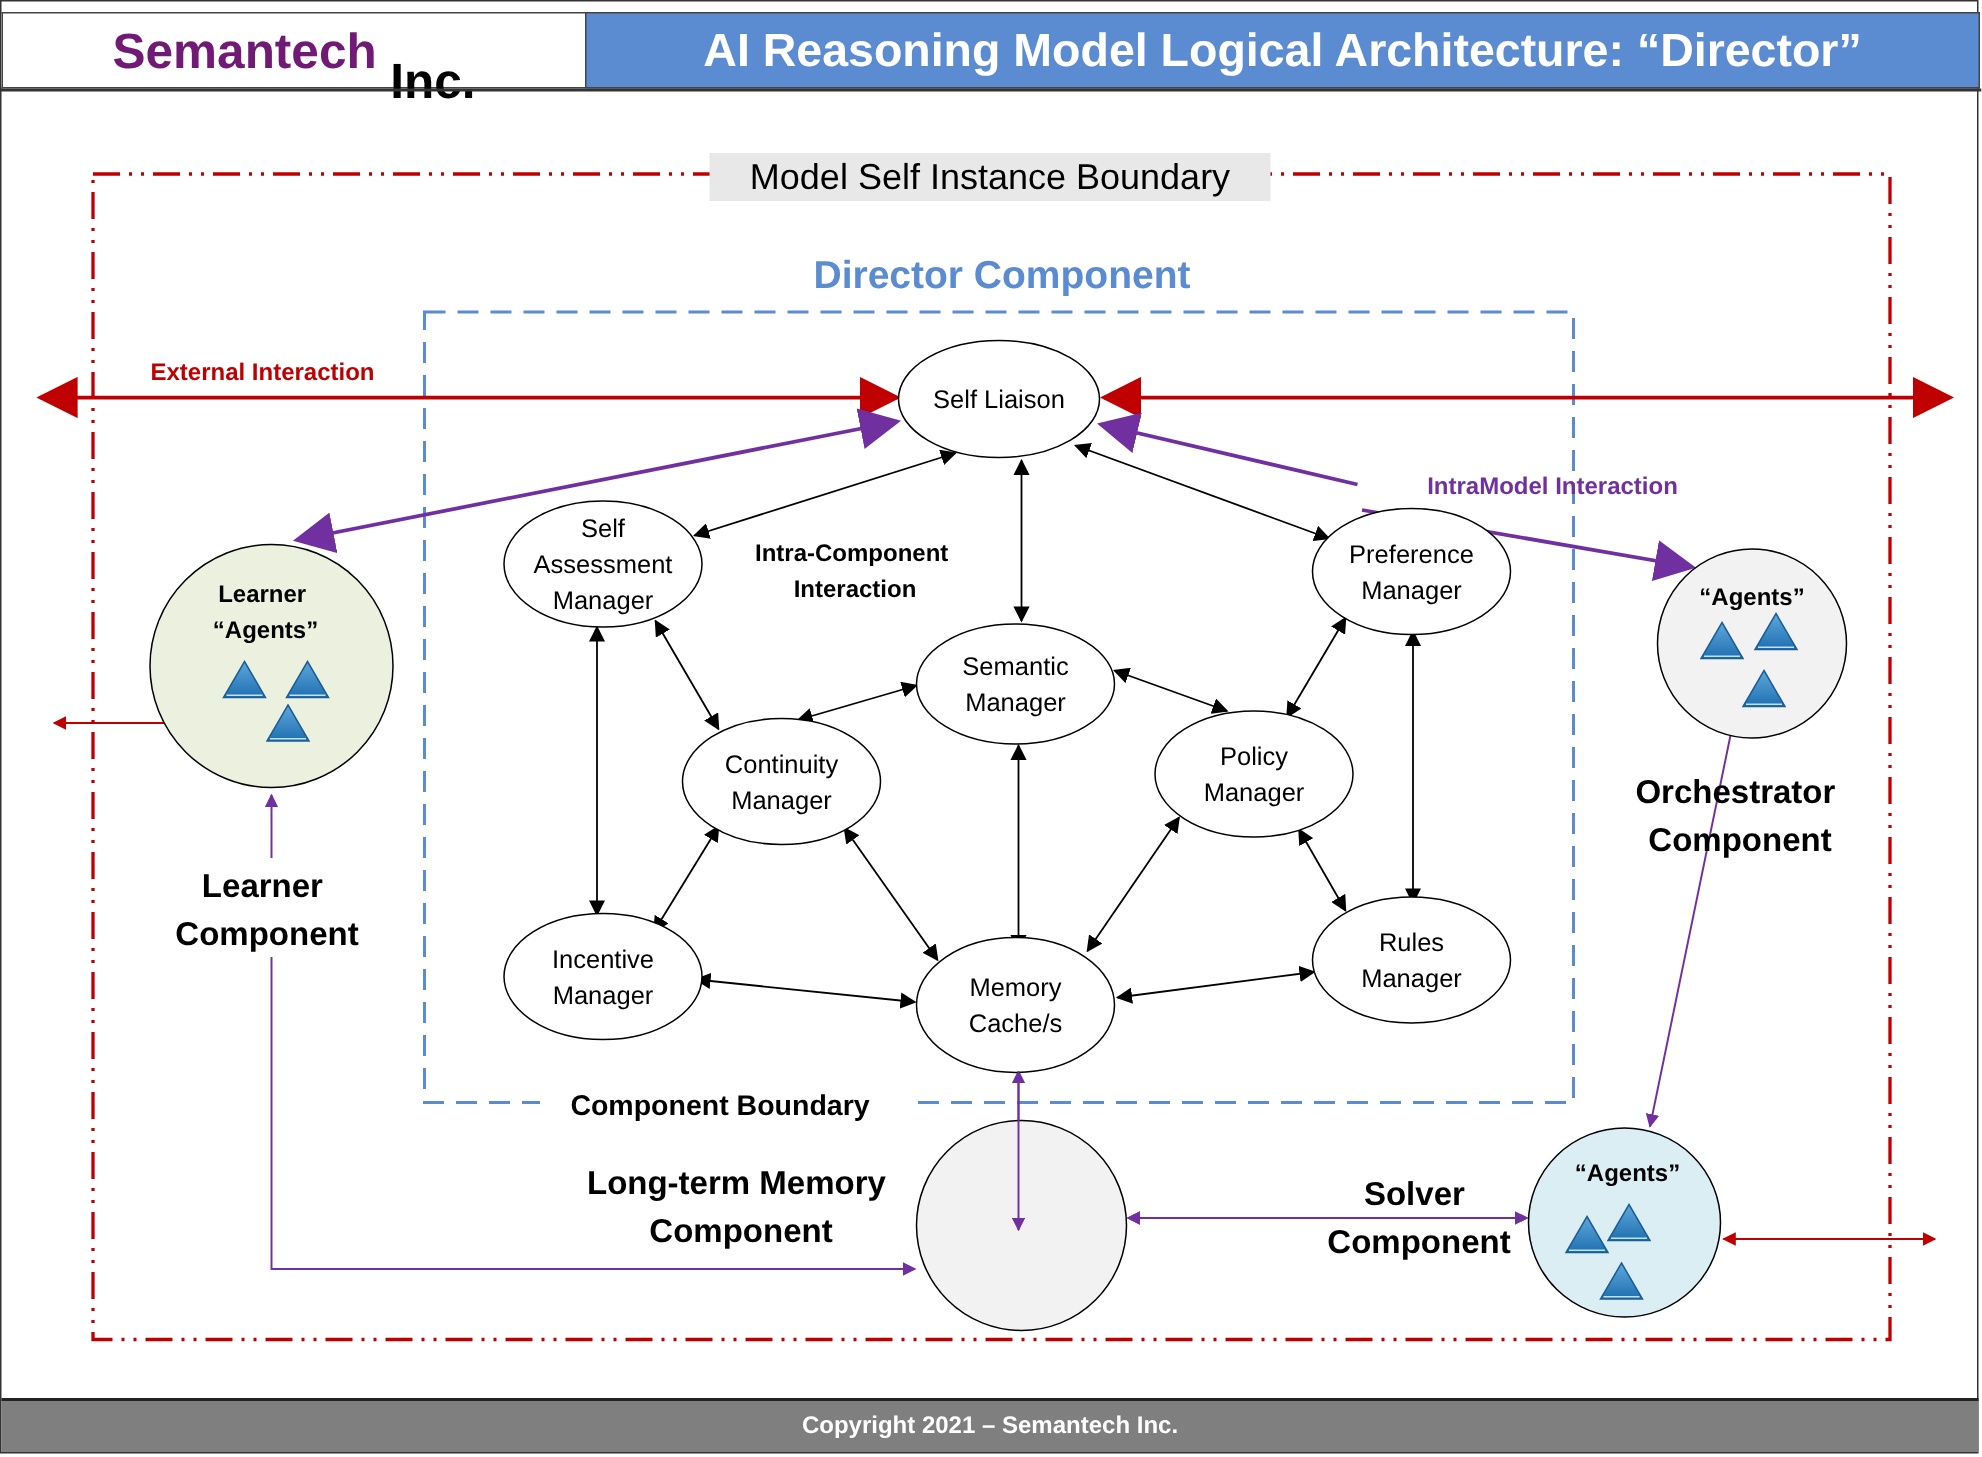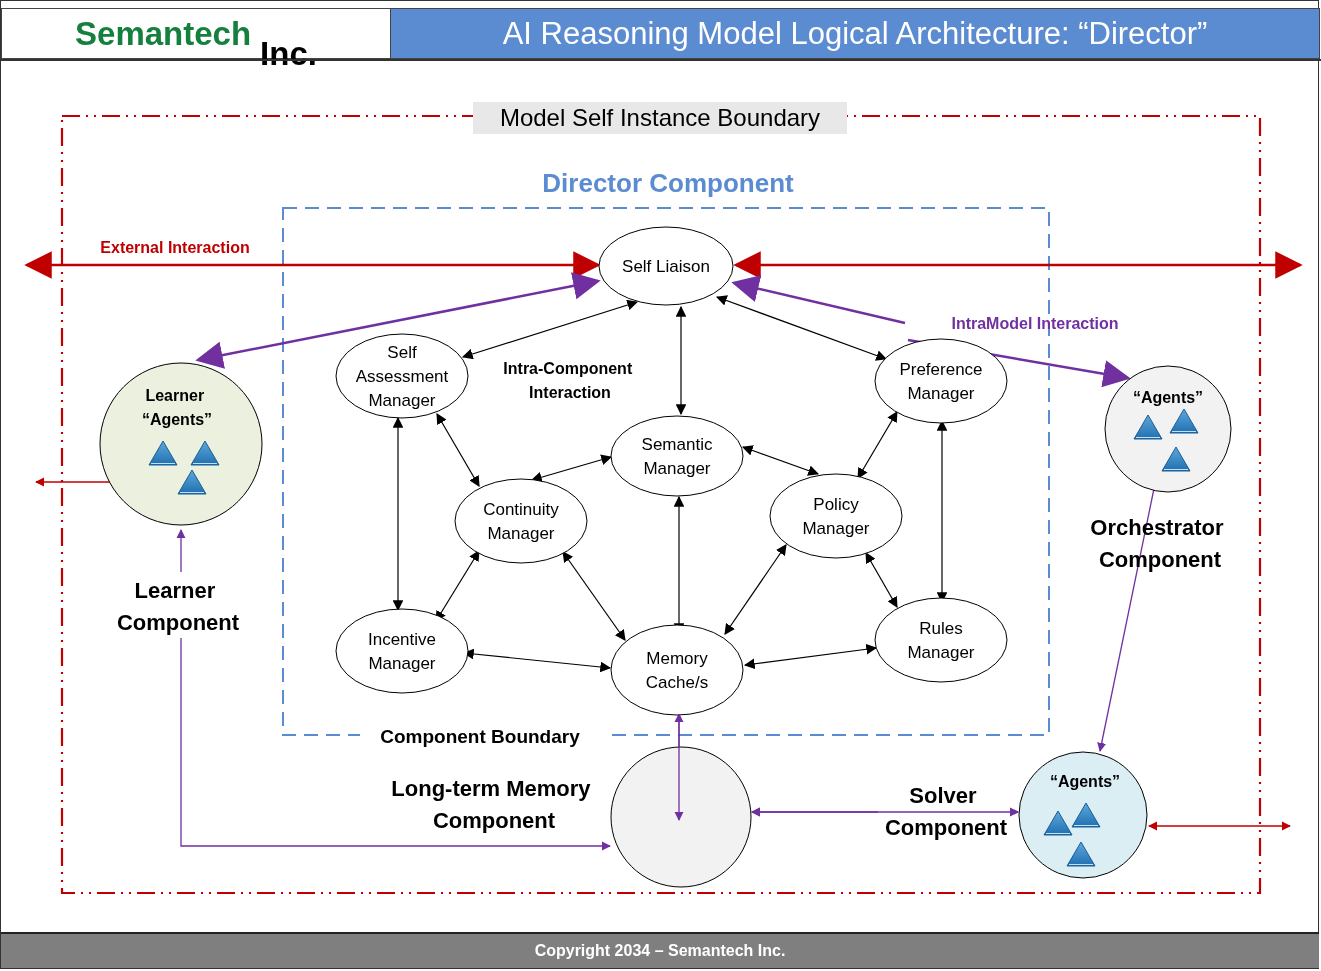--- a/index.html
+++ b/index.html
@@ -1,21 +1,21 @@
 <!DOCTYPE html>
 <html><head>
 <meta charset="utf-8">
 <style>
   html, body { margin: 0; padding: 0; background: #ffffff; }
   body { width: 1321px; height: 971px; position: relative; overflow: hidden; font-family: "Liberation Sans", sans-serif; }
   .frame { position: absolute; left: 0; top: 0; width: 1319px; height: 969px; border: 1px solid #333; box-sizing: border-box; }
   .hdr-left { position: absolute; left: 1px; top: 8px; width: 389px; height: 51px; background: #fff; border: 1px solid #444; border-right: none; box-sizing: border-box; display: flex; align-items: center; justify-content: center; font-size: 33px; font-weight: bold; }
-  .hdr-left .brand { color: #15803d; }
+  .hdr-left .brand { color: #701a75; }
   .hdr-left .inc { color: #000; margin-left: 9px; margin-top: 40px; }
-  .hdr-right { position: absolute; left: 390px; top: 8px; width: 930px; height: 51px; background: #5b8bd0; border: 1px solid #444; box-sizing: border-box; display: flex; align-items: center; justify-content: center; color: #fff; font-size: 31px; font-weight: normal; }
+  .hdr-right { position: absolute; left: 390px; top: 8px; width: 930px; height: 51px; background: #5b8bd0; border: 1px solid #444; box-sizing: border-box; display: flex; align-items: center; justify-content: center; color: #fff; font-size: 31px; font-weight: bold; }
   .hdr-line { position: absolute; left: 0; top: 59px; width: 1321px; height: 2px; background: #333; }
   .footer { position: absolute; left: 1px; top: 932px; width: 1318px; height: 36px; background: #7f7f7f; border-top: 2px solid #222; box-sizing: border-box; display: flex; align-items: center; justify-content: center; color: #fff; font-size: 16px; font-weight: bold; }
   .footer .url { margin-left: 42px; }
   svg#diagram { position: absolute; left: 0; top: 0; }
   .lbl { font-family: "Liberation Sans", sans-serif; }
 </style>
 </head>
 <body>
 
 <div class="frame"></div>
@@ -191,14 +191,14 @@
 
   <rect x="878" y="784" width="136" height="62" fill="#fff"></rect>
   <line x1="752" y1="812" x2="1018" y2="812" stroke="#7030a0" stroke-width="1.3" marker-start="url(#arr-purple)" marker-end="url(#arr-purple)"></line>
   <text class="lbl" font-size="22" font-weight="bold" text-anchor="middle" fill="#000">
     <tspan x="946" y="803">Solver</tspan>
     <tspan x="946" y="835">Component</tspan>
   </text>
 </svg>
 
 <div class="footer">
-  <span>Copyright 2034 – Semantech Inc.</span>
+  <span>Copyright 2021 – Semantech Inc.</span>
 </div>
 
 </body></html>

